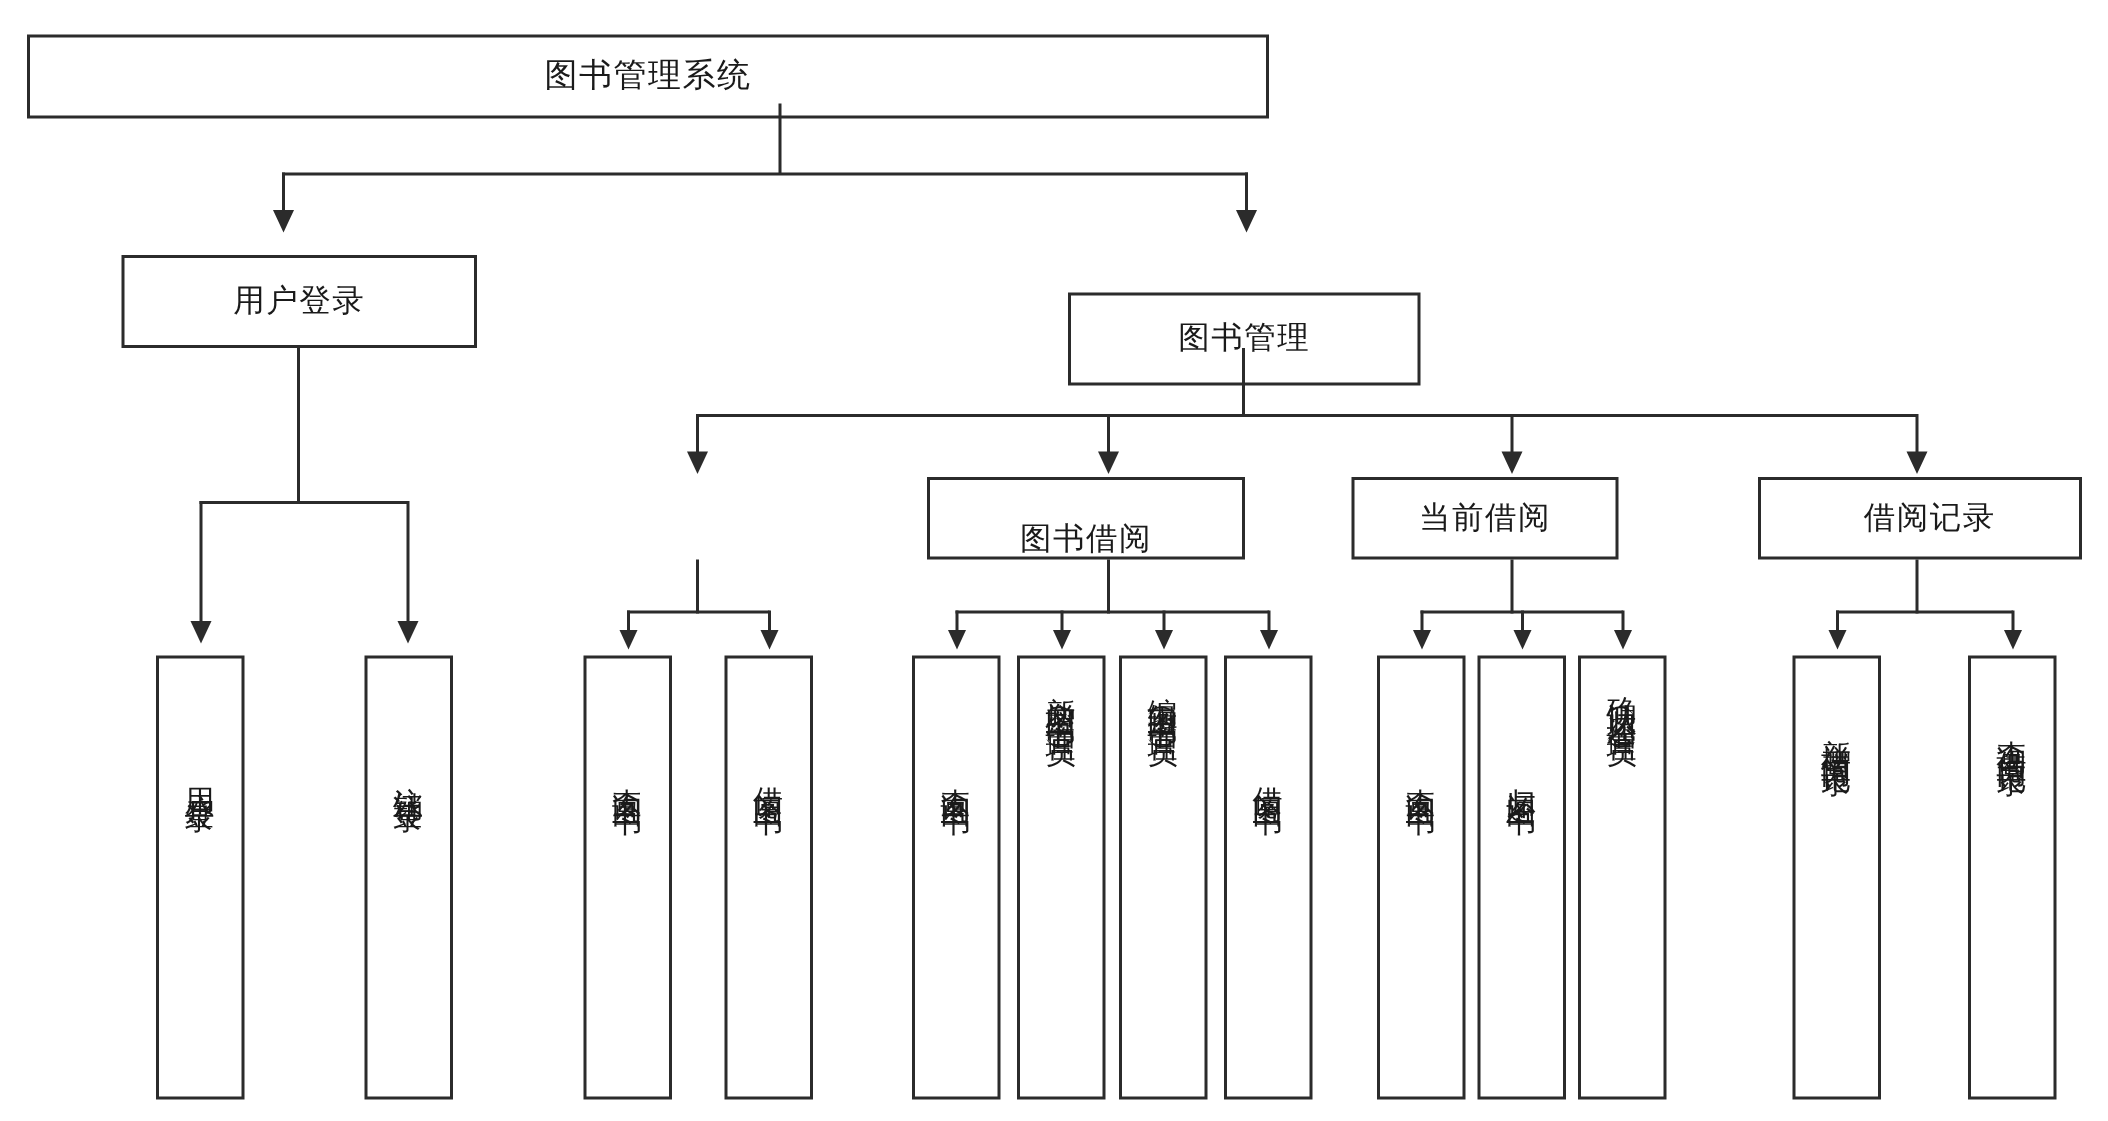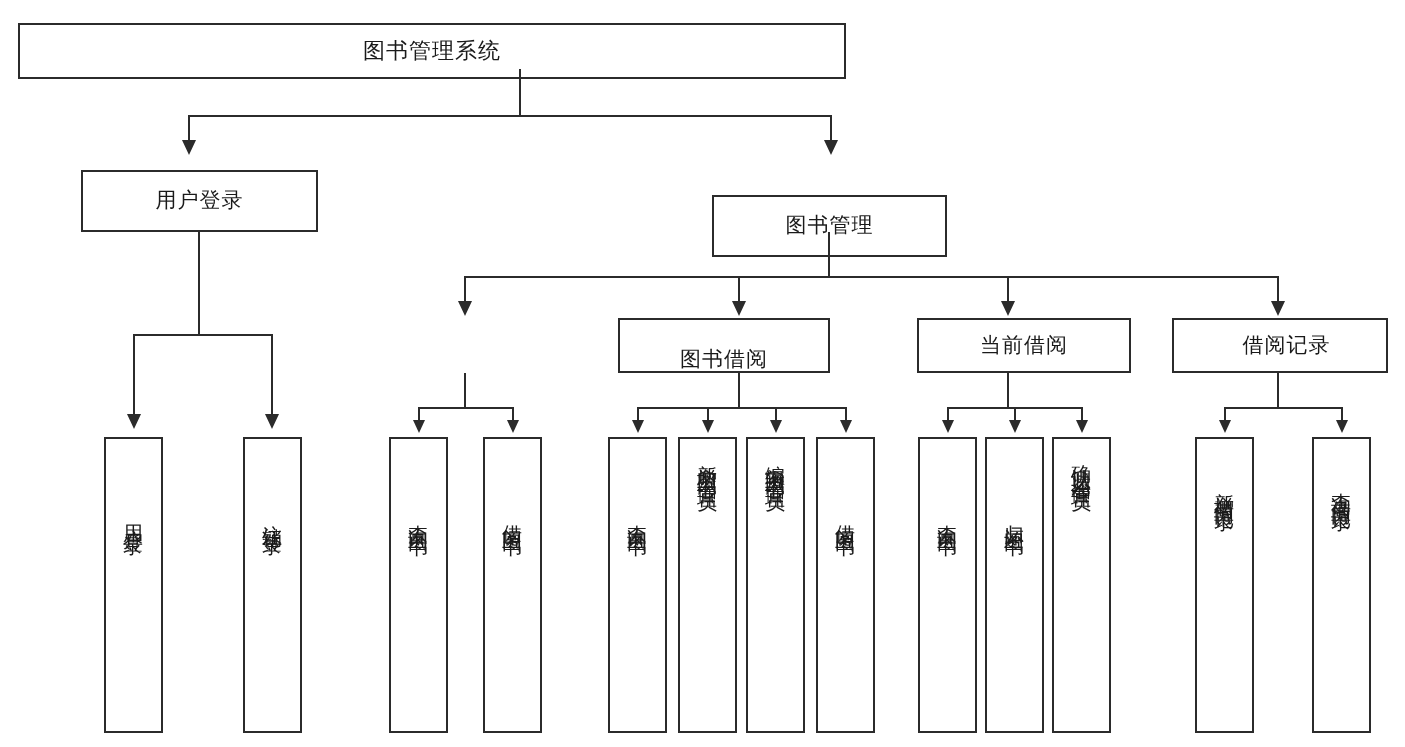--- a/index.html
+++ b/index.html
@@ -127,21 +127,21 @@
 
   <div class="ln v" style="left:1007px; top:276px; width:2px; height:28px;"></div>
   <div class="arrow" style="left:1001px; top:301px;"></div>
 
   <div class="ln v" style="left:1277px; top:276px; width:2px; height:28px;"></div>
   <div class="arrow" style="left:1271px; top:301px;"></div>
 
   <div class="node h" style="left:618px; top:318px; width:212px; height:55px;align-items:flex-end;">
     <span>图书借阅</span>
   </div>
-  <div class="node h" style="left:901px; top:318px; width:214px; height:55px;margin-left:16px;">
+  <div class="node h" style="left:901px; top:318px; width:178px; height:55px;">
     <span>当前借阅</span>
   </div>
   <div class="node h" style="left:1172px; top:318px; width:216px; height:55px;padding-left:13px;">
     <span>借阅记录</span>
   </div>
 
   <div class="ln v" style="left:464px; top:373px; width:2px; height:36px;"></div>
   <div class="ln h" style="left:418px; top:407px; width:95px; height:2px;"></div>
   <div class="ln v" style="left:418px; top:407px; width:2px; height:16px;"></div>
   <div class="arrow sm" style="left:413px; top:420px;"></div>

